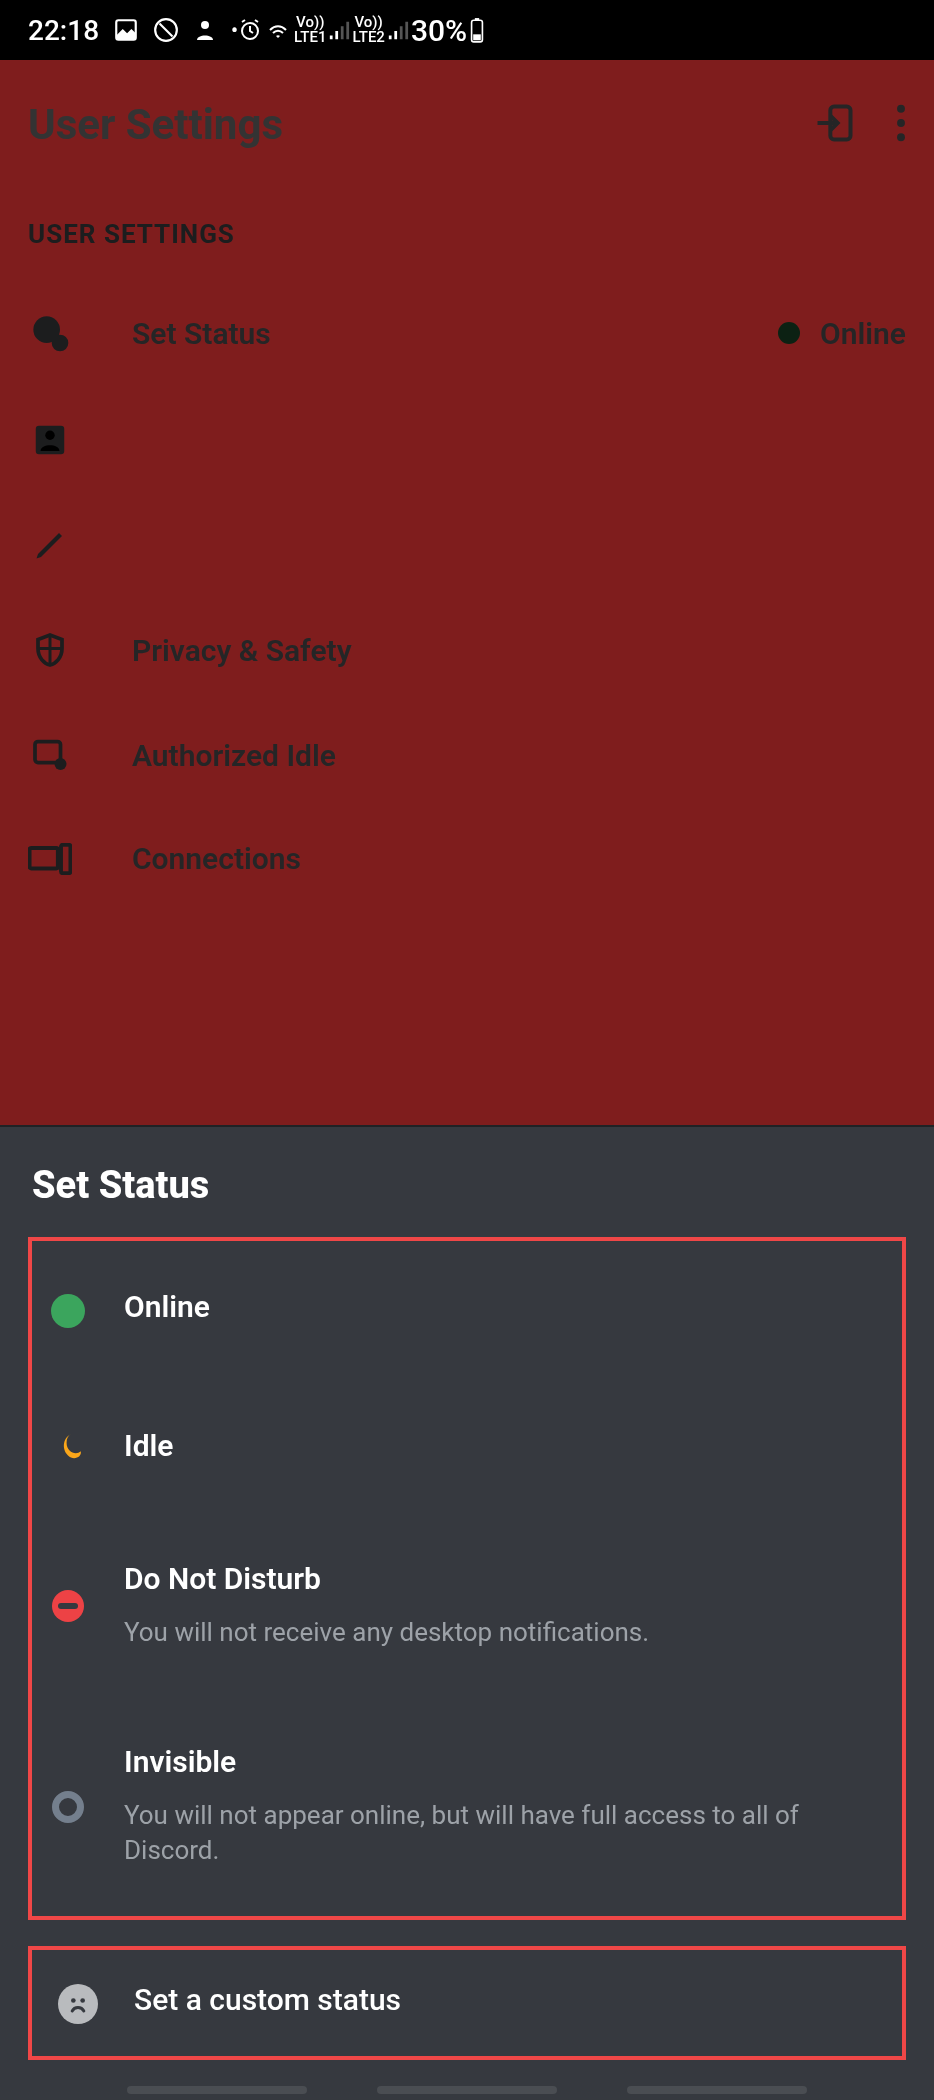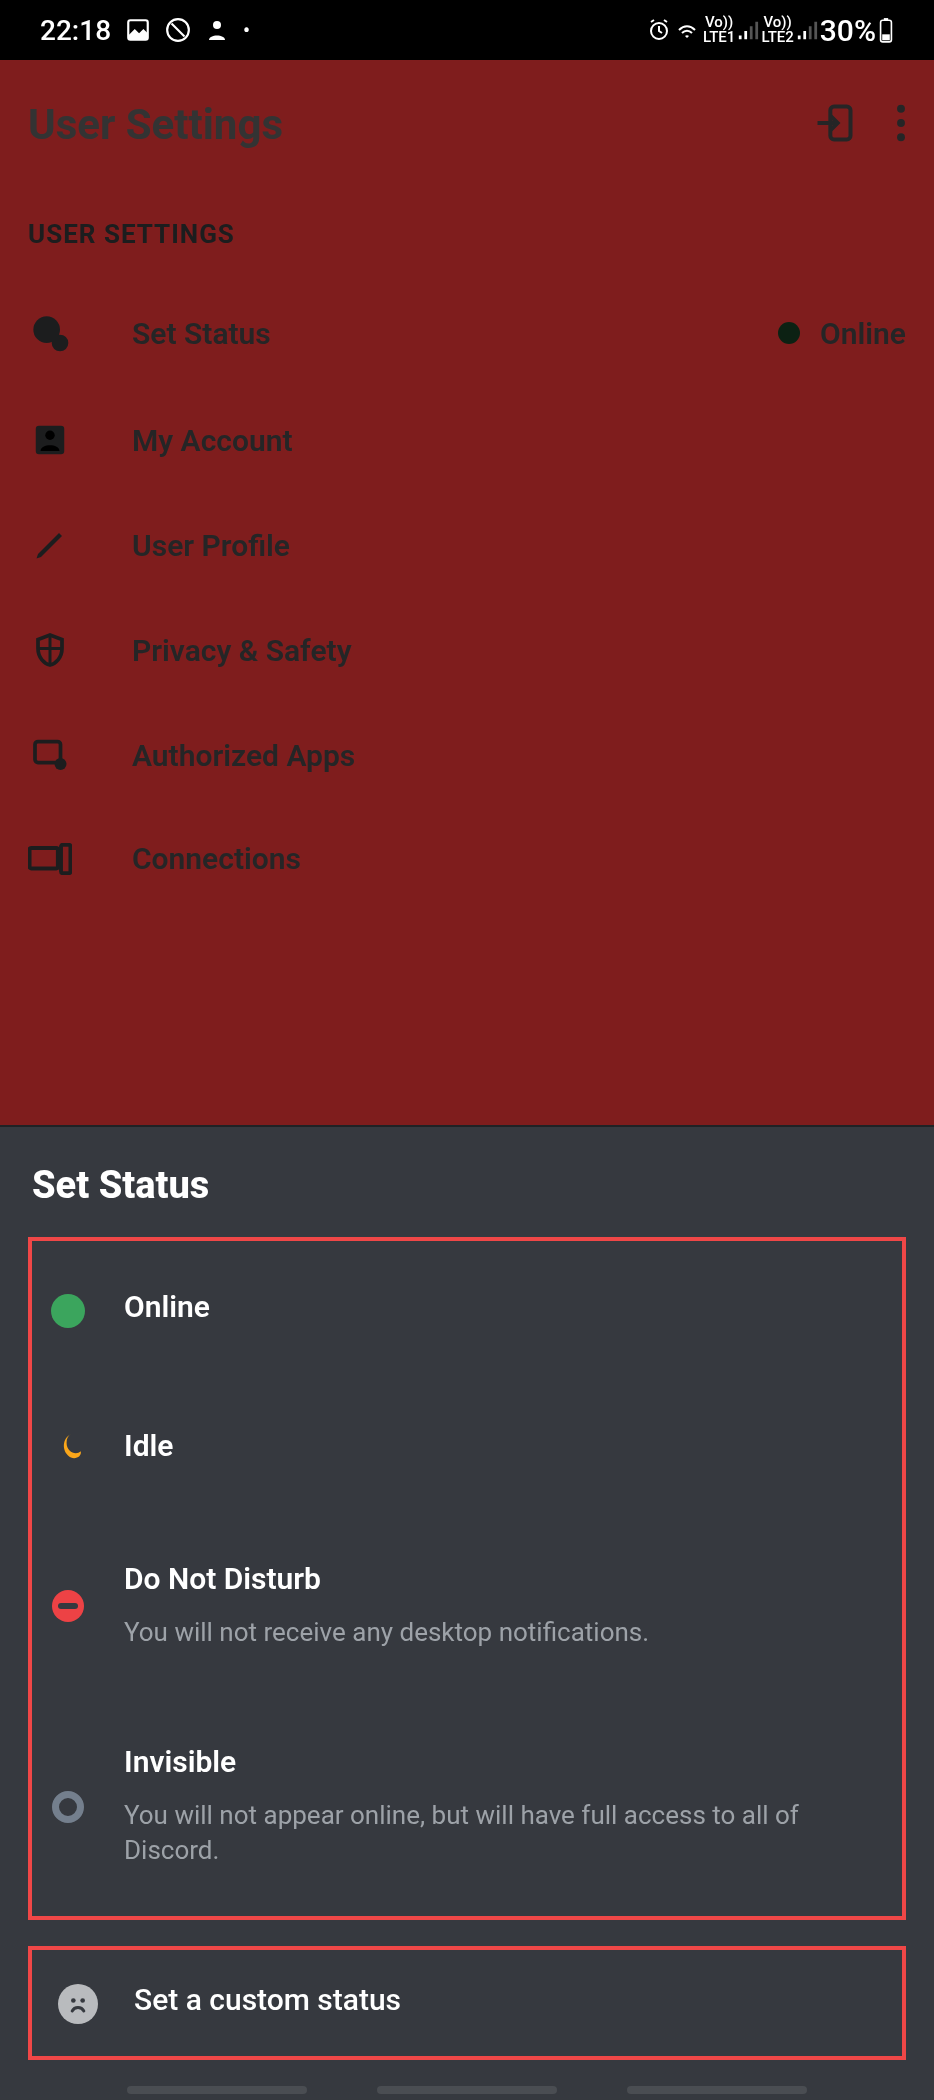--- a/index.html
+++ b/index.html
@@ -9,21 +9,21 @@
     --text:#ffffff;
     --muted:#8e9297;
     --dim:#4f545c;
     --row:#202225;
     --highlight:#ed4245;
   }
   *{box-sizing:border-box;margin:0;padding:0;font-family:-apple-system,BlinkMacSystemFont,"Segoe UI",Roboto,Helvetica,Arial,sans-serif;}
   html,body{width:934px;height:2100px;background:var(--bg);overflow:hidden;}
 
   
-  .statusbar{height:60px;width:100%;display:flex;align-items:center;justify-content:space-between;padding:0 40px;color:#fff;font-size:28px;font-weight:500;}
+  .statusbar{height:60px;width:100%;display:flex;align-items:center;padding:0 28px;color:#fff;font-size:28px;font-weight:500;}
   .sb-left{display:flex;align-items:center;gap:14px;}
   .sb-right{display:flex;align-items:center;gap:2px;font-size:24px;}
   .sb-ico{display:inline-flex;}
 
   
   .page{position:absolute;top:60px;left:0;right:0;bottom:0;background:#7f1d1d;}
   .dimlayer{filter:brightness(0.20);pointer-events:none;}
   .header{display:flex;align-items:center;justify-content:space-between;padding:40px 28px 20px;}
   .header h1{color:#fff;font-size:42px;font-weight:700;}
   .header-actions{display:flex;align-items:center;gap:40px;}
@@ -160,47 +160,45 @@
         </span>
       </div>
       <div class="menu-row">
         <span class="mi-icon">
             <svg width="38" height="38" viewBox="0 0 24 24" fill="#8e9297">
               <rect x="3" y="3" width="18" height="18" rx="2"></rect>
               <circle cx="12" cy="9" r="3" fill="#000"></circle>
               <path d="M6 19 C6 14 18 14 18 19 Z" fill="#000"></path>
             </svg>
           </span>
-        <span class="mi-label">My Account</span>
       </div>
       <div class="menu-row">
         <span class="mi-icon">
             <svg width="36" height="36" viewBox="0 0 24 24" fill="#8e9297">
               <path d="M3 21 L6 20 L20 6 L18 4 L4 18 Z"></path>
             </svg>
           </span>
-        <span class="mi-label">User Profile</span>
       </div>
       <div class="menu-row">
         <span class="mi-icon">
             <svg width="36" height="38" viewBox="0 0 24 24" fill="#8e9297">
               <path d="M12 2 L20 5 V11 C20 17 16 21 12 22 C8 21 4 17 4 11 V5 Z" fill="none" stroke="#8e9297" stroke-width="2.5"></path>
               <path d="M12 2 V22 M4 11 H20" stroke="#8e9297" stroke-width="2"></path>
             </svg>
           </span>
         <span class="mi-label">Privacy &amp; Safety</span>
       </div>
       <div class="menu-row">
         <span class="mi-icon">
             <svg width="40" height="36" viewBox="0 0 24 24" fill="none" stroke="#8e9297" stroke-width="2.5">
               <rect x="2" y="3" width="17" height="14" rx="2"></rect>
               <circle cx="19" cy="18" r="4" fill="#8e9297" stroke="none"></circle>
             </svg>
           </span>
-        <span class="mi-label">Authorized Apps</span>
+        <span class="mi-label">Authorized Idle</span>
       </div>
       <div class="menu-row">
         <span class="mi-icon">
             <svg width="44" height="32" viewBox="0 0 28 20" fill="none" stroke="#8e9297" stroke-width="2.5">
               <rect x="1" y="3" width="18" height="13" rx="1"></rect>
               <rect x="21" y="1" width="6" height="18" rx="1"></rect>
             </svg>
           </span>
         <span class="mi-label">Connections</span>
       </div>

